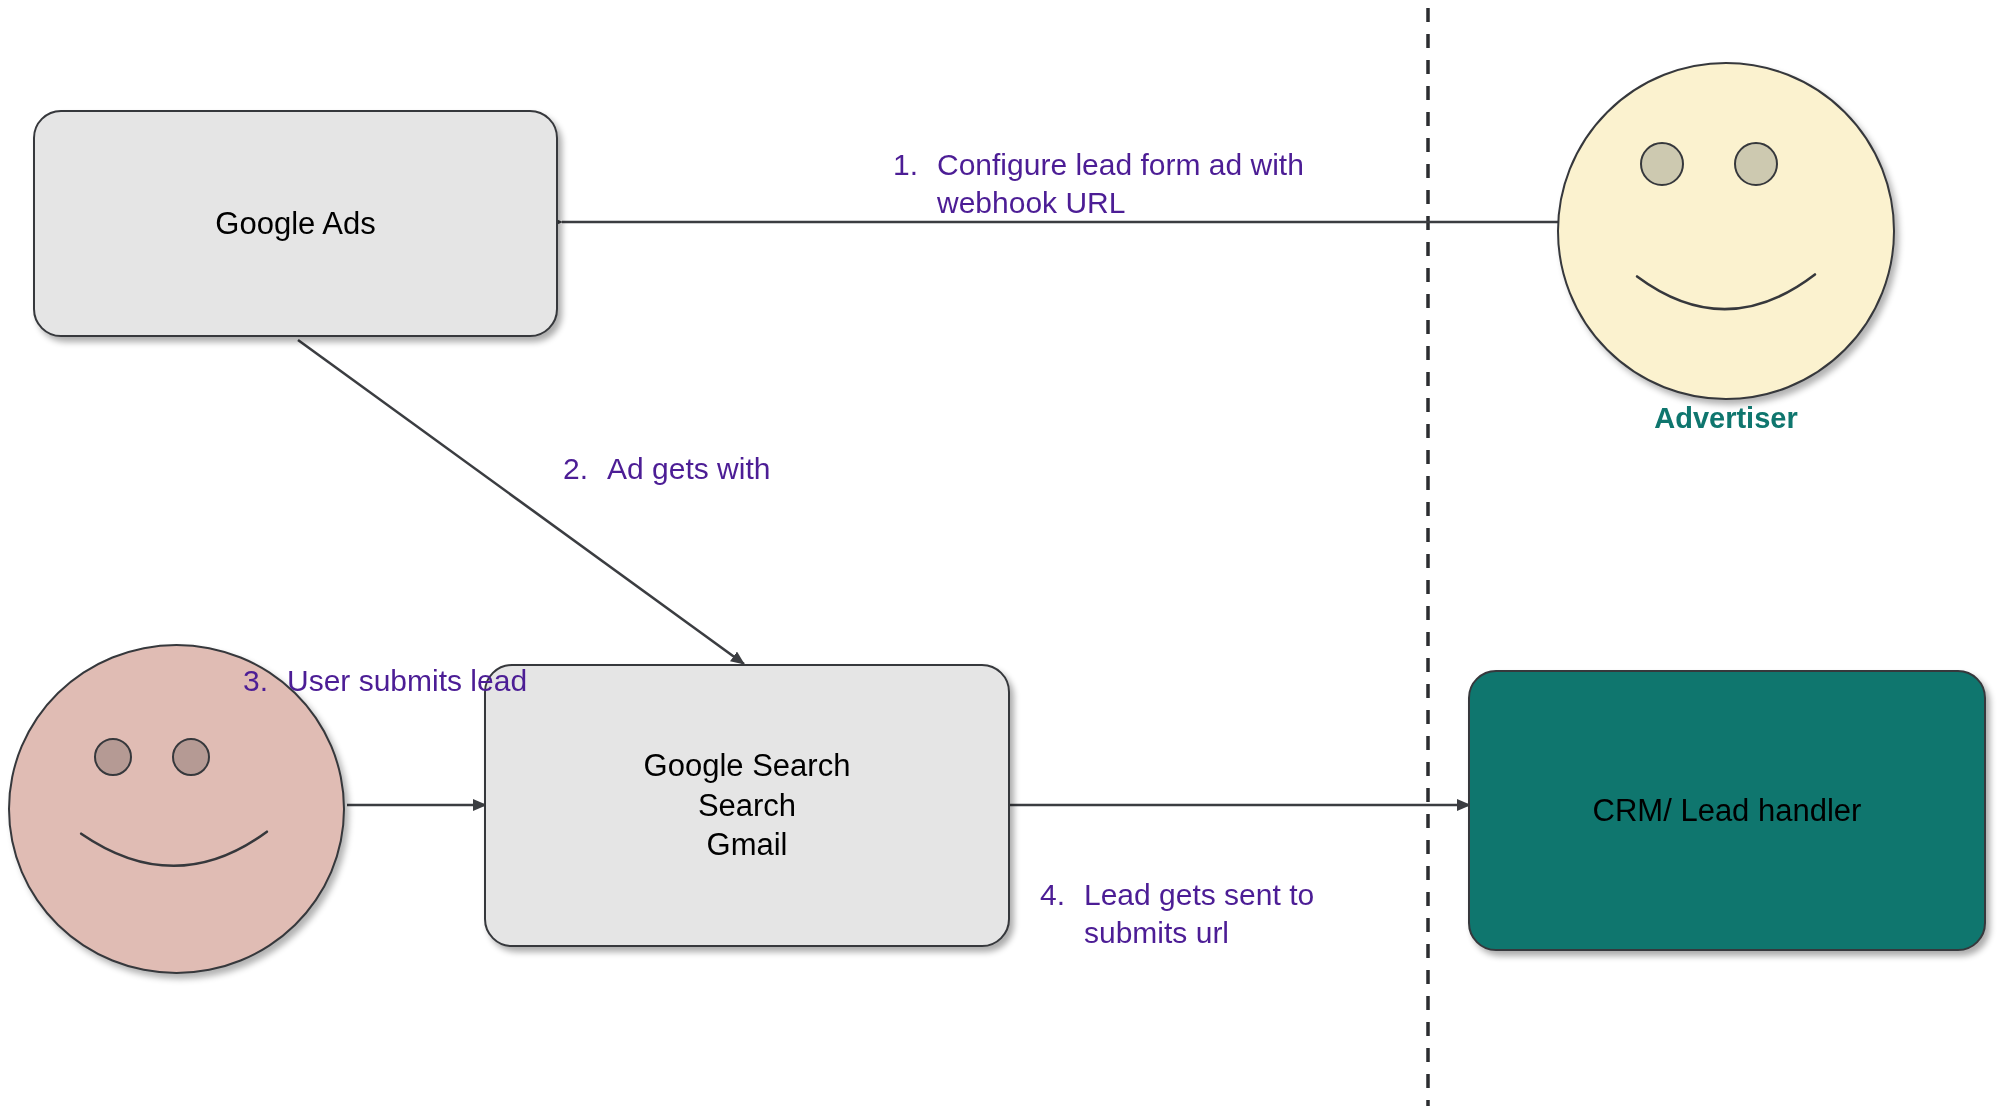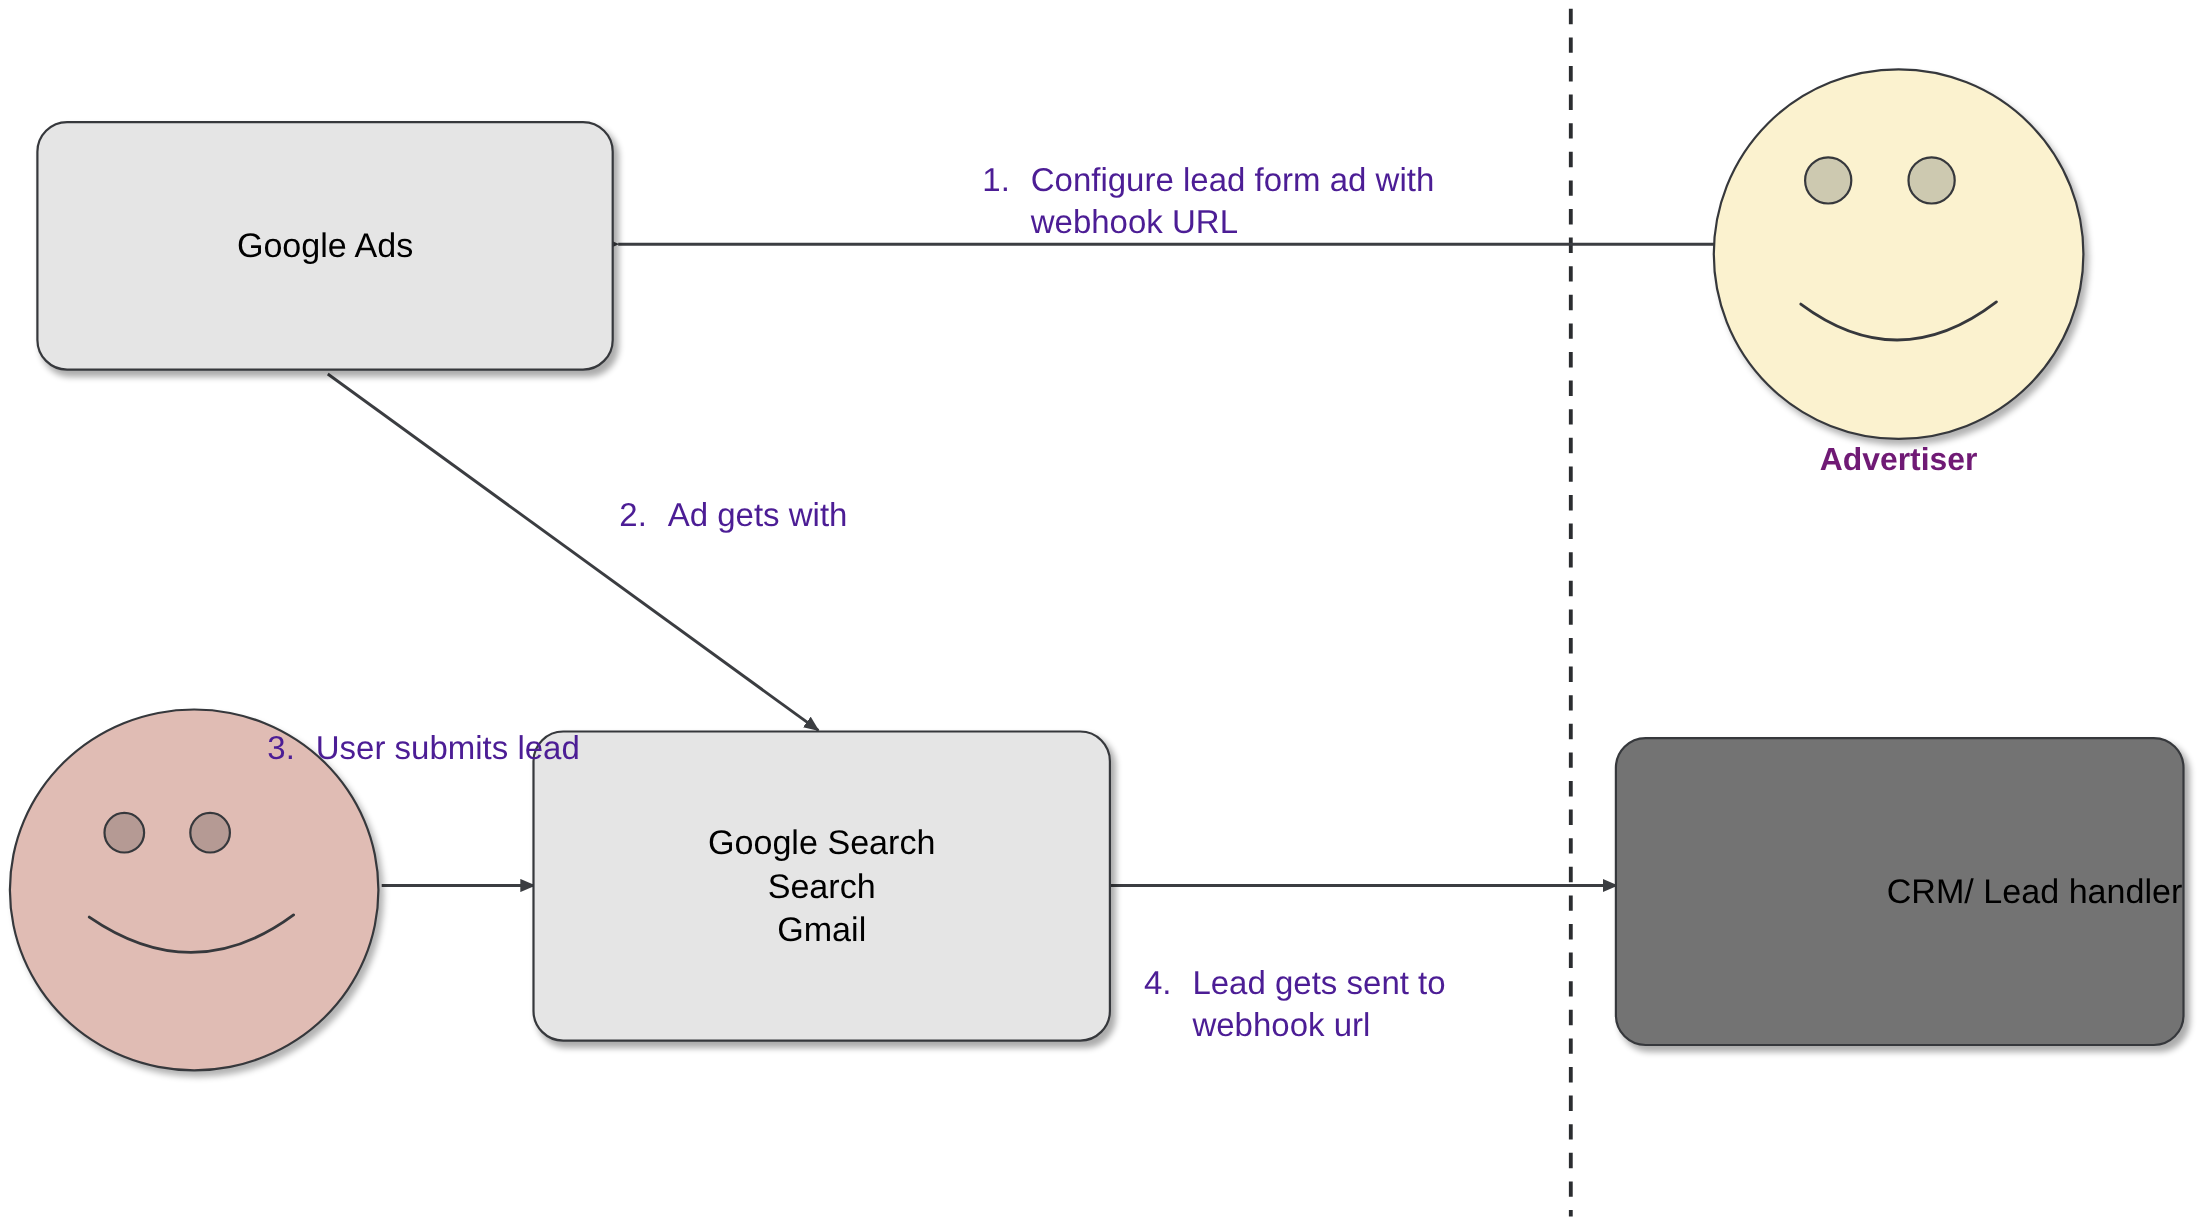--- a/index.html
+++ b/index.html
@@ -36,21 +36,21 @@
     display: flex;
     align-items: center;
     justify-content: center;
     text-align: center;
     color: #000000;
     font-size: 31px;
     line-height: 1.28;
     box-shadow: 4px 5px 6px rgba(0,0,0,0.33);
   }
   .node-box.blue  { background: #e5e5e5; }
-  .node-box.yellow{ background: #737373; justify-content: flex-end; }
+  .node-box.yellow{ background: #0f766e; }
 
   #node-google-ads {
     left: 33px;  top: 110px;  width: 525px;  height: 227px;
   }
   #node-google-surfaces {
     left: 484px; top: 664px;  width: 526px;  height: 283px;
   }
   #node-crm {
     left: 1468px; top: 670px; width: 518px;  height: 281px;
   }
@@ -93,21 +93,21 @@
   .mouth path {
     fill: none;
     stroke: #36383c;
     stroke-width: 2.6;
     stroke-linecap: round;
   }
   .face-caption {
     position: absolute;
     font-weight: bold;
     font-size: 29px;
-    color: #701a75;
+    color: #0f766e;
     text-align: center;
     white-space: nowrap;
   }
   #caption-advertiser { left: 1557px; top: 402px; width: 338px; }
   #caption-user       { left: 8px;    top: 978px; width: 337px; }
 
   
   .edge-label {
     position: absolute;
     color: #4c1d95;
@@ -192,16 +192,16 @@
   <div class="edge-label" id="label-2">
     <span class="num">2.</span><span class="txt">Ad gets with</span>
   </div>
 
   <div class="edge-label" id="label-3">
     <span class="num">3.</span><span class="txt">User submits lead</span>
   </div>
 
   <div class="edge-label" id="label-4">
     <span class="num">4.</span><span class="txt">Lead gets sent to
-webhook url</span>
+submits url</span>
   </div>
 
 </div>
 
 </body></html>

